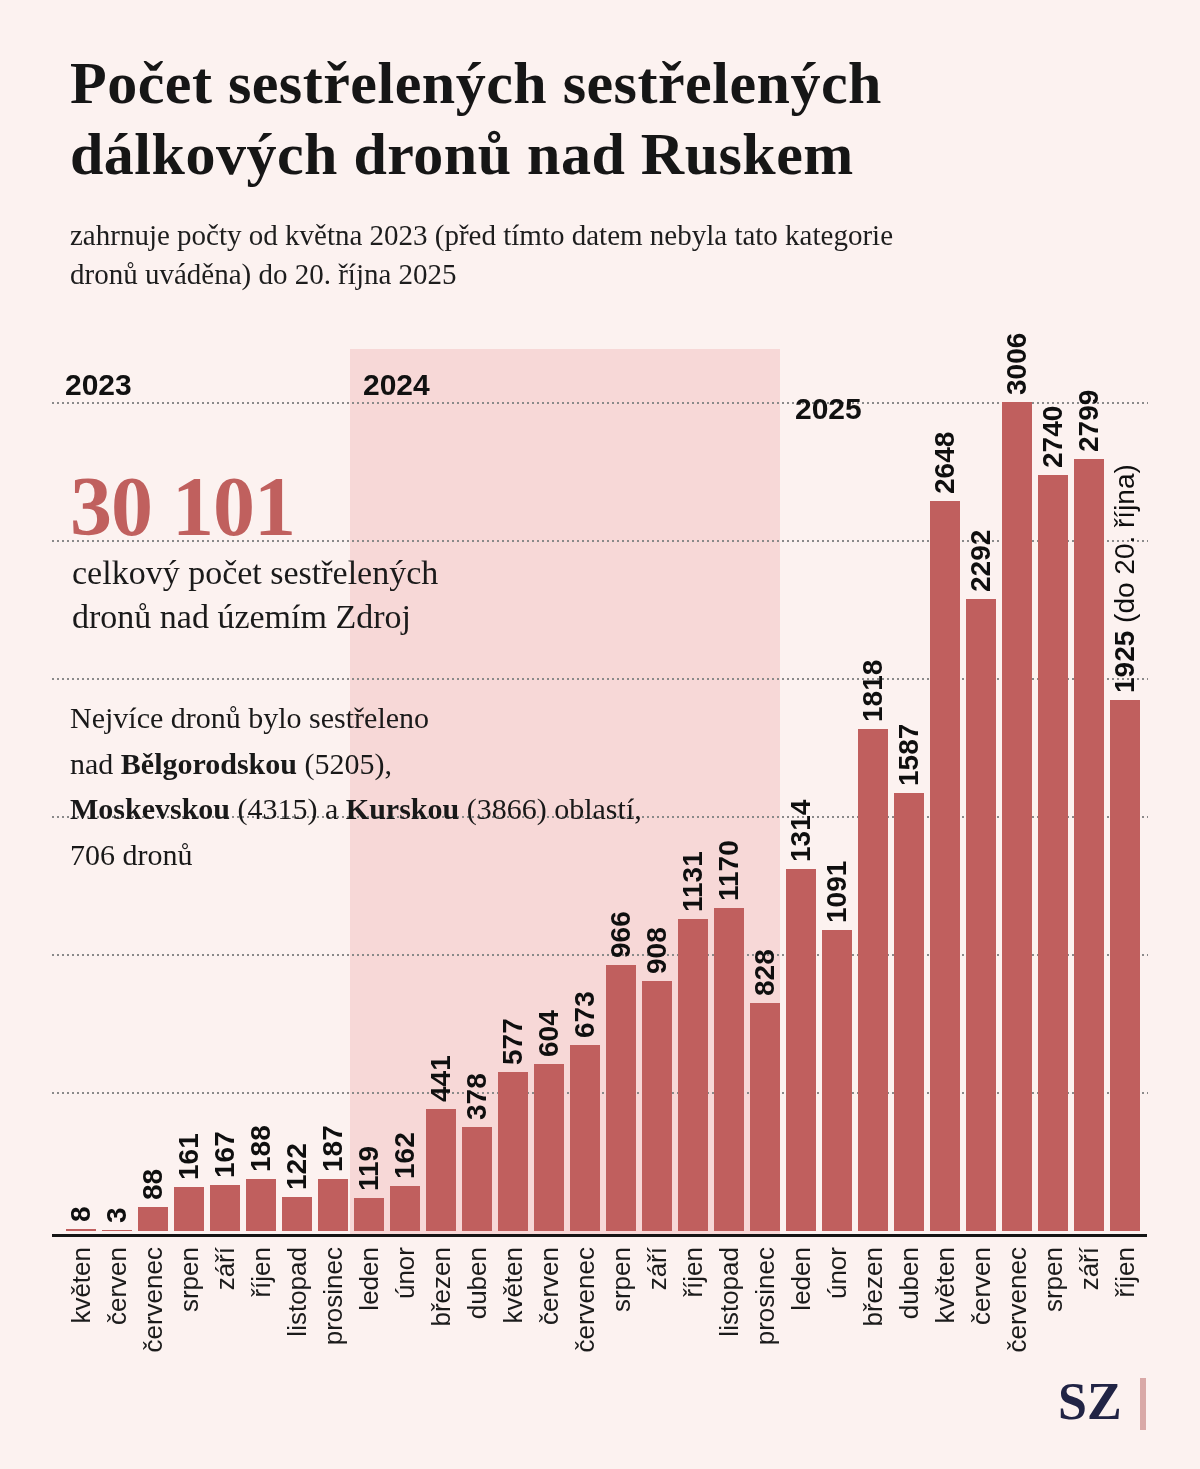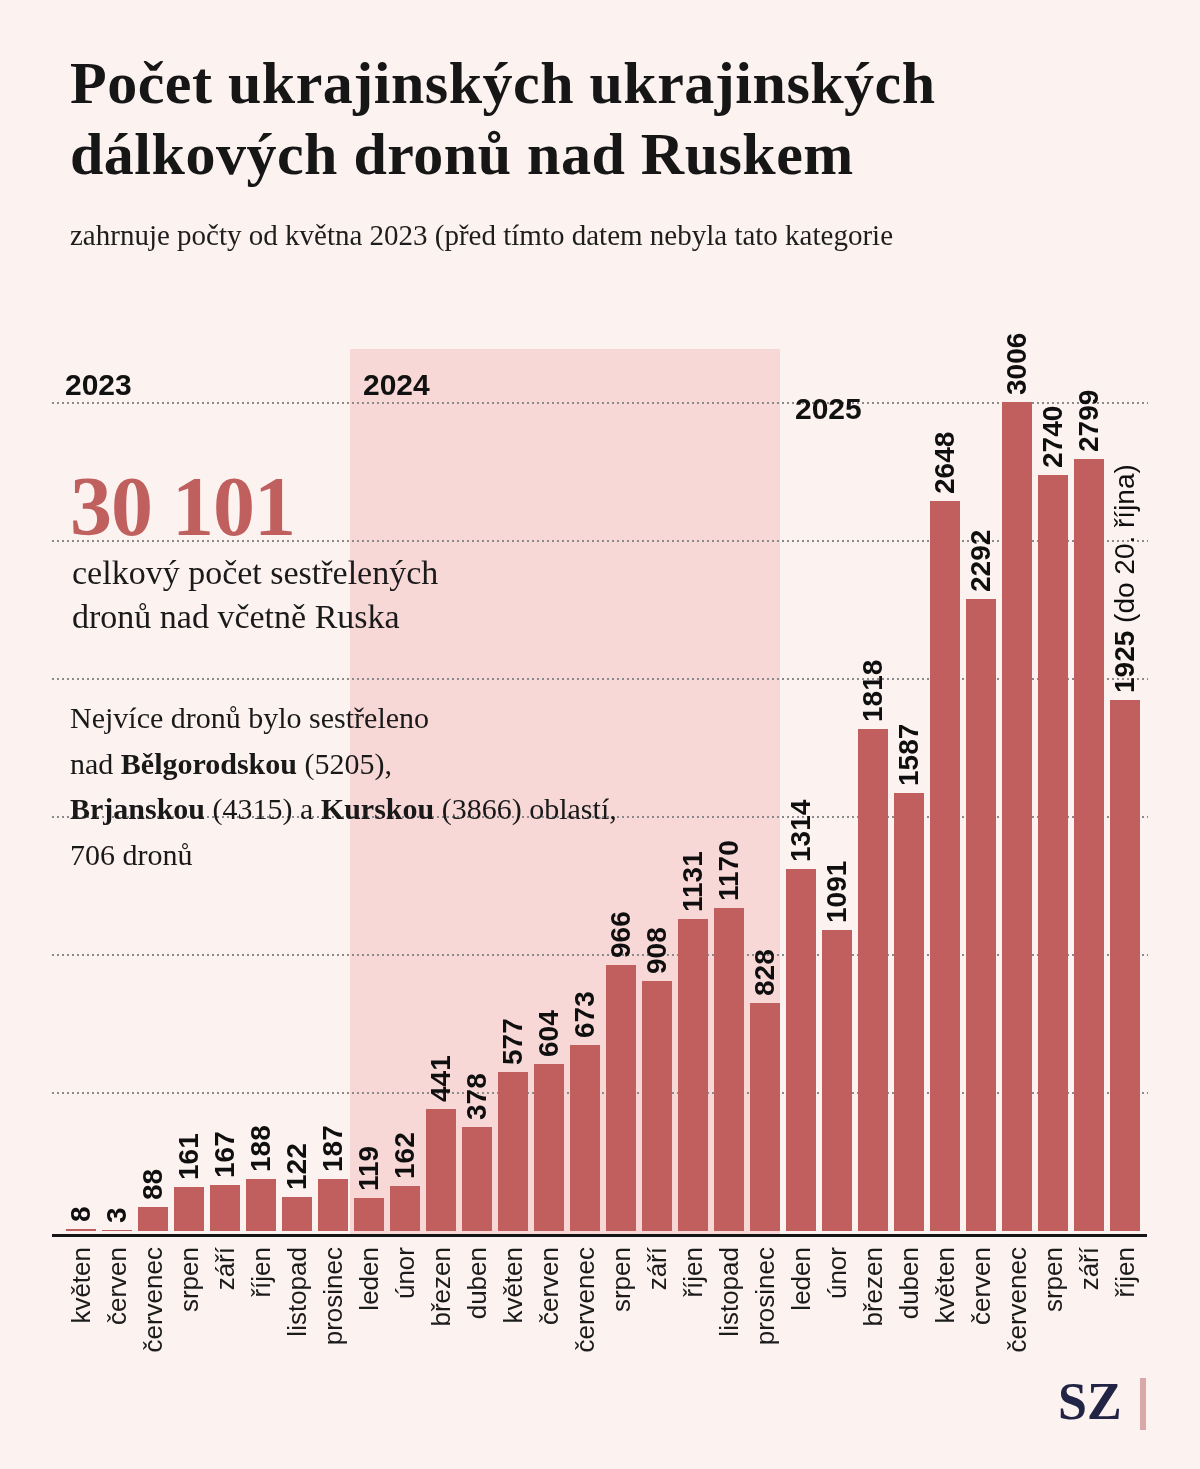--- a/index.html
+++ b/index.html
@@ -67,26 +67,27 @@
     line-height:52px;color:var(--navy);z-index:5;letter-spacing:0;
   }
   .logo-bar{position:absolute;left:1140px;top:1378px;width:6px;height:52px;background:var(--logobar);z-index:5;}
 </style>
 </head>
 <body>
 
 <div class="poster">
 
   <div class="title">
-    <div>Počet ukrajinských ukrajinských</div>
+    <div>Počet sestřelených sestřelených</div>
     <div>dálkových dronů nad Ruskem</div>
   </div>
 
   <div class="subtitle">
     <div>zahrnuje počty od května 2023 (před tímto datem nebyla tato kategorie</div>
+    <div>dronů uváděna) do 20. října 2025</div>
   </div>
 
   <div class="chart" id="chart">
       <div class="year-label" style="left: 65px;">2023</div>
       <div class="band" style="left: 350px; top: 349px; width: 430px; height: 885px;"></div>
       <div class="year-label" style="left: 363px;">2024</div>
       <div class="year-label" style="left: 795px; margin-top: 24px;">2025</div>
       <div class="gridline" style="left: 52px; width: 1096px; top: 1092.07px;"></div>
       <div class="gridline" style="left: 52px; width: 1096px; top: 954.14px;"></div>
       <div class="gridline" style="left: 52px; width: 1096px; top: 816.21px;"></div>
@@ -183,27 +184,27 @@
       <div class="bar" style="left: 1110px; top: 699.97px; width: 30px; height: 531.03px;"></div>
       <div class="vlabel" style="left: 1111px; top: 692.97px;"><span>1925</span><span class="suffix"> (do 20. října)</span></div>
       <div class="mlabel" style="left: 1112px; top: 1247px;">říjen</div>
     </div>
 
   <div class="axis"></div>
 
   <div class="stat-number">30 101</div>
   <div class="stat-caption">
     <div>celkový počet sestřelených</div>
-    <div>dronů nad včetně Ruska</div>
+    <div>dronů nad územím Zdroj</div>
   </div>
 
   <div class="note" id="note">
       <div><span>Nejvíce dronů bylo sestřeleno</span></div>
       <div><span>nad </span><b>Bělgorodskou</b><span> (5205),</span></div>
-      <div><b>Brjanskou</b><span> (4315) a </span><b>Kurskou</b><span> (3866) oblastí,</span></div>
+      <div><b>Moskevskou</b><span> (4315) a </span><b>Kurskou</b><span> (3866) oblastí,</span></div>
       <div><span>706 dronů</span></div>
     </div>
 
 
   <div class="logo">SZ</div>
   <div class="logo-bar"></div>
 
 </div>
 
 </body></html>

